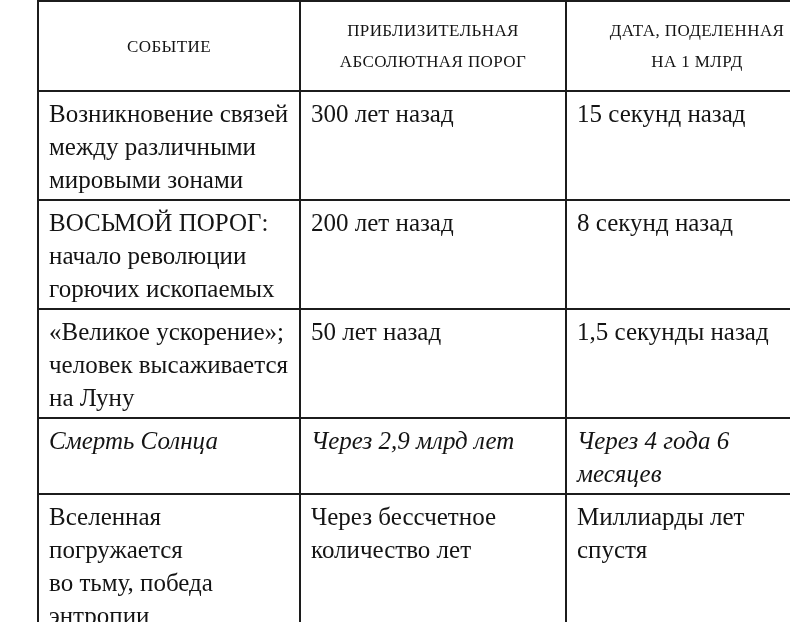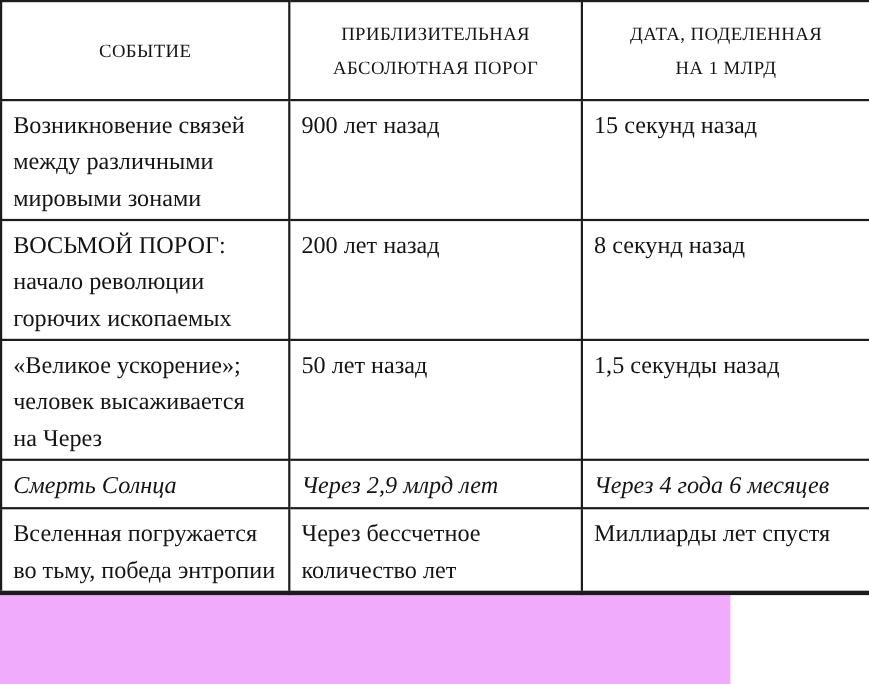--- a/index.html
+++ b/index.html
@@ -9,21 +9,22 @@
     width: 790px;
     height: 622px;
     overflow: hidden;
     font-family: "Liberation Serif", "DejaVu Serif", serif;
     color: #141414;
     -webkit-font-smoothing: antialiased;
   }
   .table-wrap {
     width: 664px;
     height: 622px;
-    background: #f0abfc;
+    background: #fef9c3;
+    margin-left: 37px;
   }
   table.timeline {
     border-collapse: collapse;
     table-layout: fixed;
     width: 790px;
     border: 2px solid #1c1c1c;
     border-bottom-width: 4px;
   }
   table.timeline col.c1 { width: 262px; }
   table.timeline col.c2 { width: 266px; }
@@ -39,21 +40,21 @@
     height: 84px;
     font-weight: normal;
     font-size: 17px;
     line-height: 31px;
     letter-spacing: 0.4px;
     text-align: center;
     vertical-align: middle;
     padding: 2px 6px;
   }
   table.timeline td {
-    font-size: 22px;
+    font-size: 25px;
     line-height: 33px;
     vertical-align: top;
     text-align: left;
     padding: 5px 10px 3px 10px;
   }
   tbody tr.r-tall  td { height: 92px; }  
   tbody tr.r-short td { height: 34px; font-style: italic; }
   tbody tr.r-med   td { height: 66px; }
 </style>
 </head>
@@ -73,34 +74,34 @@
 АБСОЛЮТНАЯ ПОРОГ</th>
         <th>ДАТА, ПОДЕЛЕННАЯ
 НА 1 МЛРД</th>
       </tr>
     </thead>
     <tbody>
       <tr class="r-tall">
         <td>Возникновение связей
 между различными
 мировыми зонами</td>
-        <td>900 лет назад</td>
+        <td>300 лет назад</td>
         <td>15 секунд назад</td>
       </tr>
       <tr class="r-tall">
         <td>ВОСЬМОЙ ПОРОГ:
 начало революции
 горючих ископаемых</td>
         <td>200 лет назад</td>
         <td>8 секунд назад</td>
       </tr>
       <tr class="r-tall">
         <td>«Великое ускорение»;
 человек высаживается
-на Через</td>
+на Луну</td>
         <td>50 лет назад</td>
         <td>1,5 секунды назад</td>
       </tr>
       <tr class="r-short">
         <td>Смерть Солнца</td>
         <td>Через 2,9 млрд лет</td>
         <td>Через 4 года 6 месяцев</td>
       </tr>
       <tr class="r-med">
         <td>Вселенная погружается

